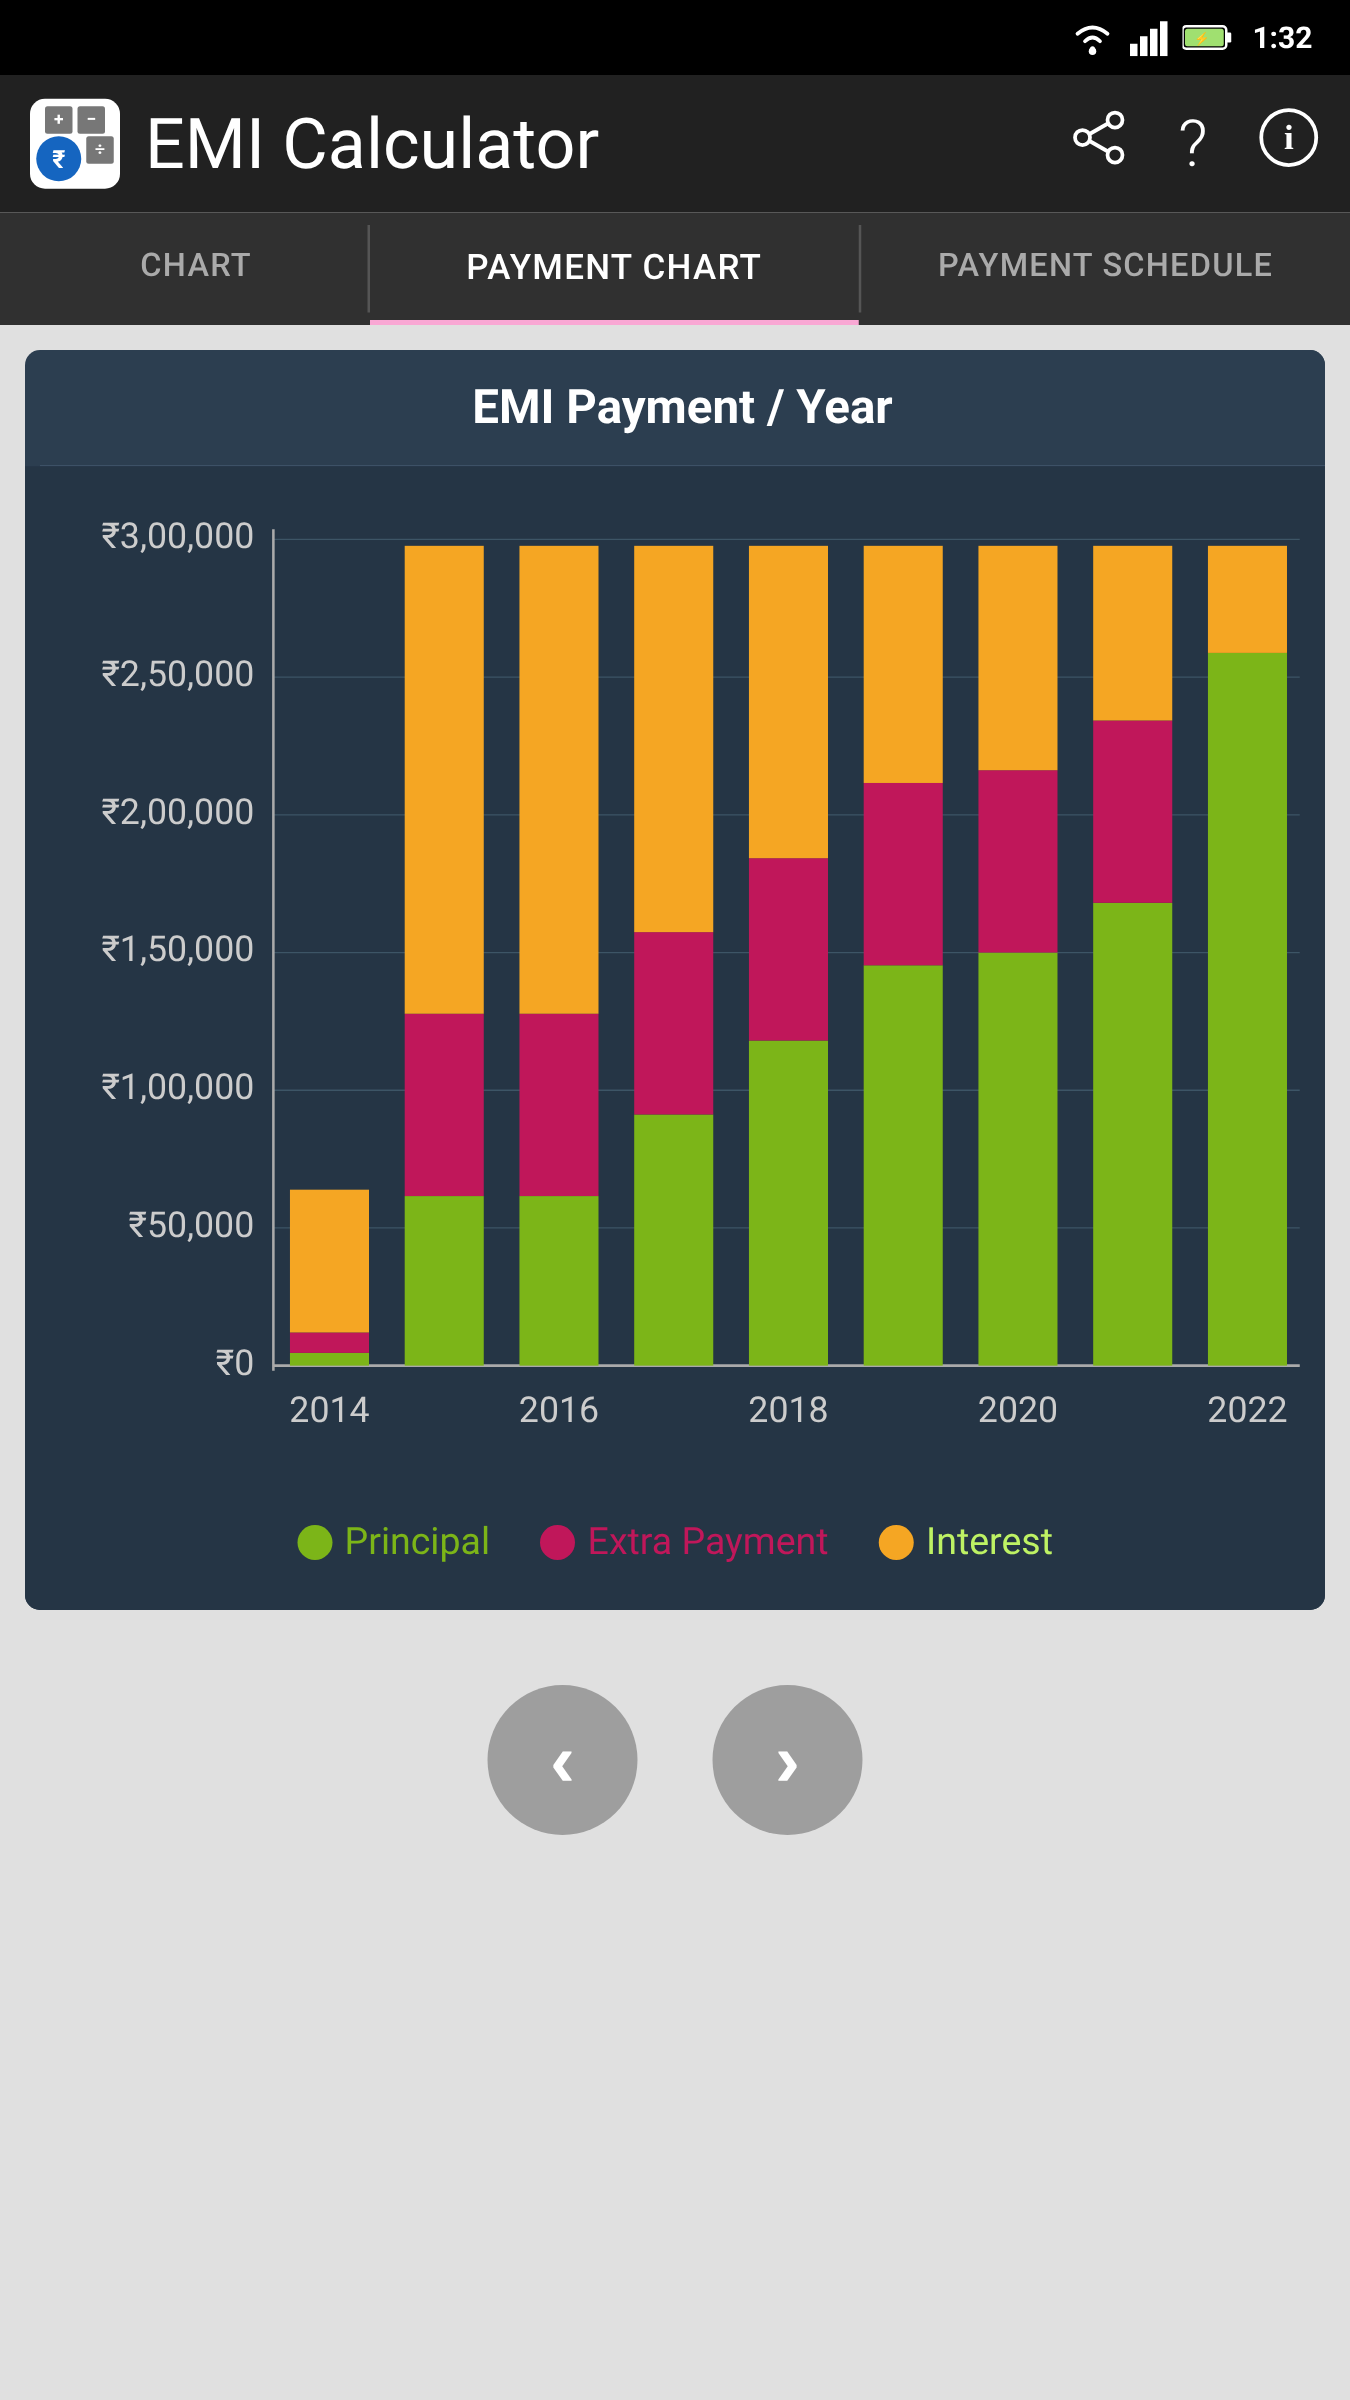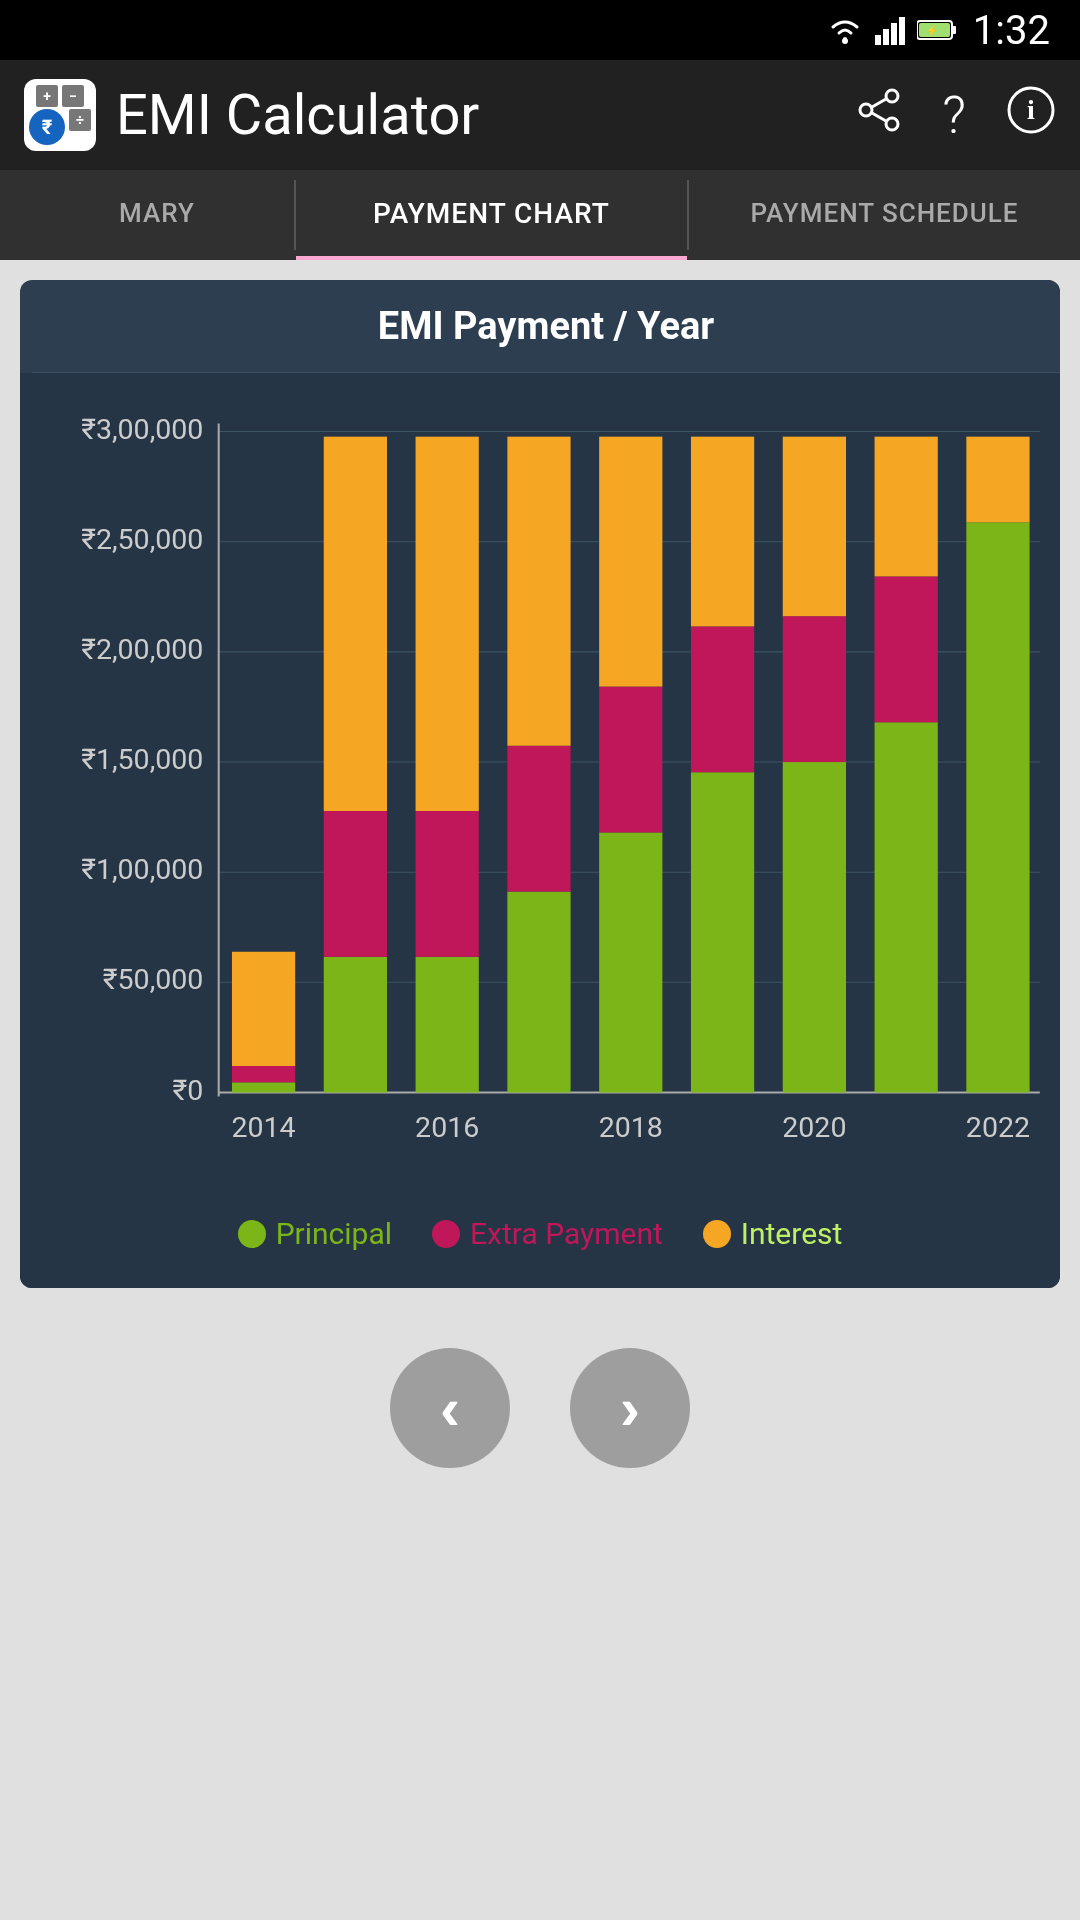--- a/index.html
+++ b/index.html
@@ -17,22 +17,22 @@
       background: #000;
       height: 60px;
       display: flex;
       align-items: center;
       justify-content: flex-end;
       padding-right: 30px;
       gap: 16px;
     }
     .status-bar-time {
       color: #fff;
-      font-size: 40px;
-      font-weight: normal;
+      font-size: 24px;
+      font-weight: bold;
     }
     .status-icons {
       display: flex;
       align-items: center;
       gap: 10px;
     }
 
     
     .app-bar {
       background: #212121;
@@ -278,21 +278,21 @@
       <svg width="50" height="50" viewBox="0 0 50 50" fill="none">
         <circle cx="25" cy="25" r="22" stroke="white" stroke-width="3"></circle>
         <text x="25" y="34" fill="white" font-size="28" text-anchor="middle" font-family="serif" font-weight="bold">i</text>
       </svg>
     </span>
   </div>
 </div>
 
 <div class="tabs">
   <div class="tab tab-summary" style="flex:0.7; color:#aaa; font-size:26px; padding-left:20px;">
-    <span>MARY</span>
+    <span>CHART</span>
   </div>
   <div class="tab-divider"></div>
   <div class="tab active">
     <span>PAYMENT CHART</span>
   </div>
   <div class="tab-divider"></div>
   <div class="tab" style="font-size:26px;">
     <span>PAYMENT SCHEDULE</span>
   </div>
 </div>

